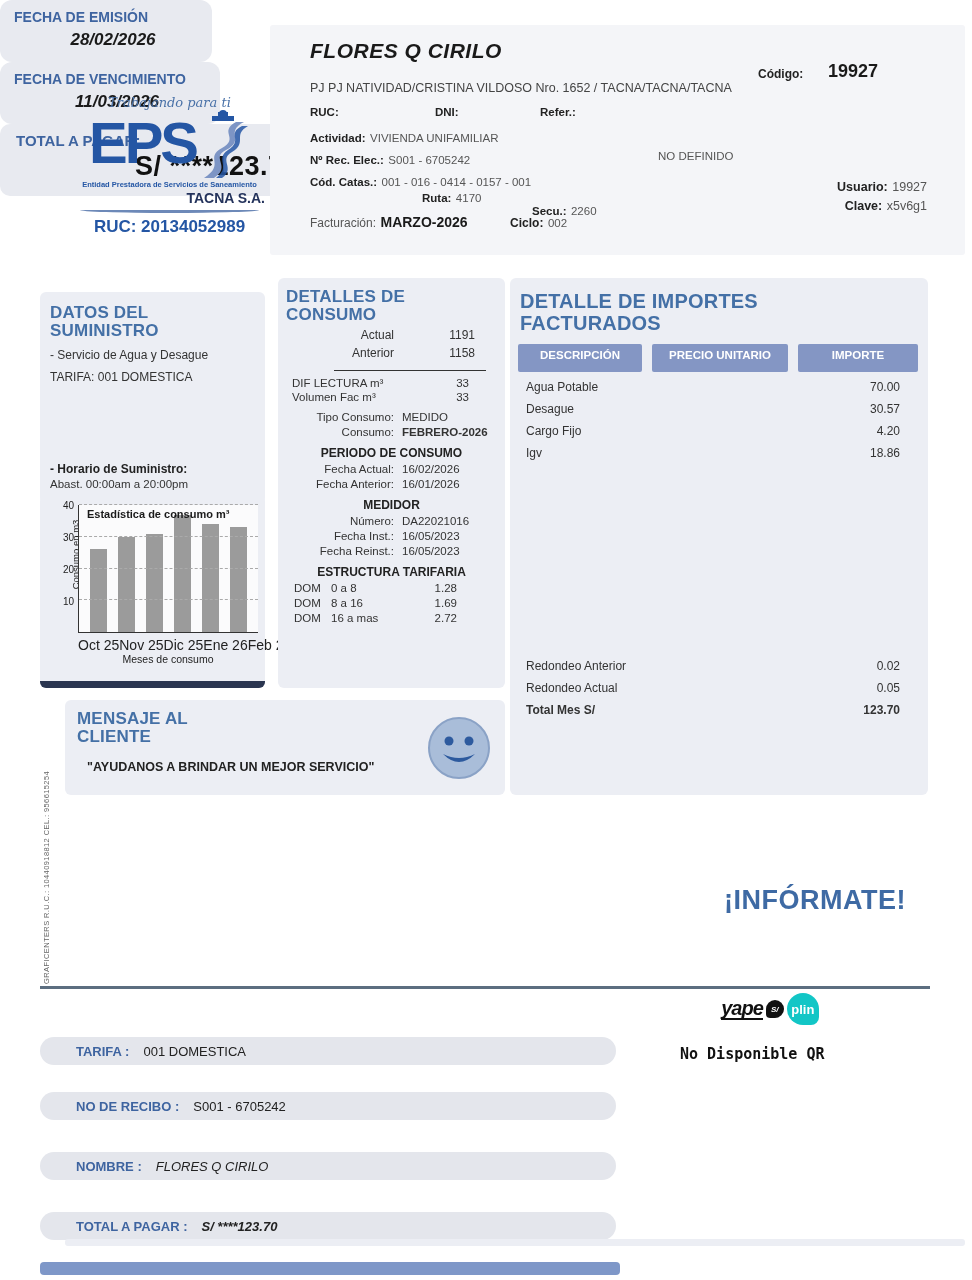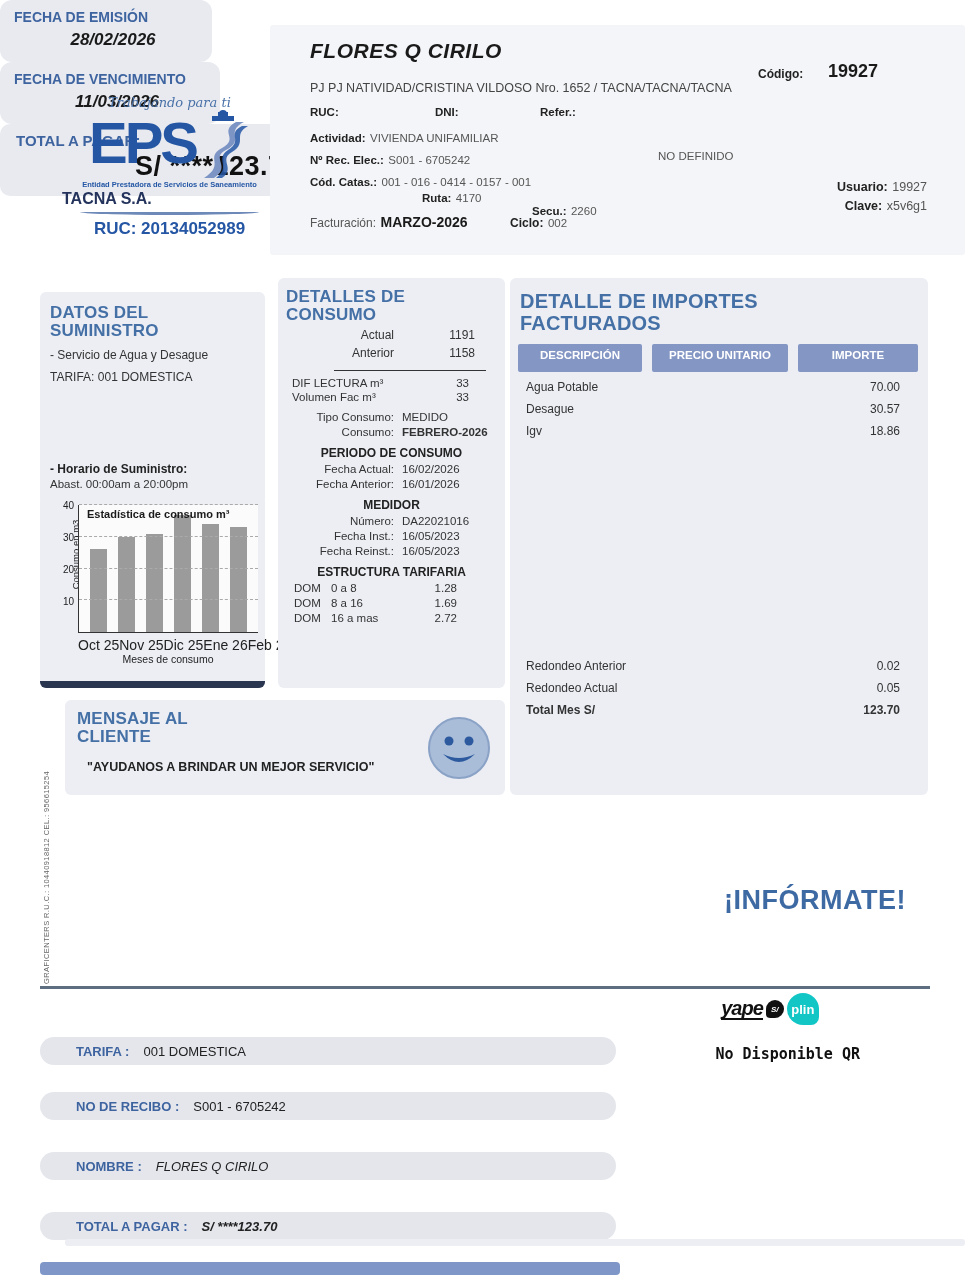--- a/index.html
+++ b/index.html
@@ -28,21 +28,21 @@
   .fact-label { font-size:12px; color:#555; }
   .fact-value { font-size:14px; font-weight:bold; color:#1a1a1a; }
   .ciclo-label { font-size:12px; font-weight:bold; color:#222; margin-left:38px; }
 
   
   .logo-block { position:absolute; left:62px; top:95px; width:215px; text-align:center; }
   .tagline { font-size:13px; font-style:italic; color:#4a72a8; font-family:"DejaVu Serif", serif; }
   .brand-row { display:flex; justify-content:center; align-items:flex-start; height:72px; }
   .brand-ep { font-size:58px; font-weight:bold; color:#2456a4; letter-spacing:-3px; line-height:66px; }
   .logo-sub { font-size:7.5px; font-weight:bold; color:#2456a4; margin-top:-2px; }
-  .logo-company { font-size:16px; font-weight:bold; color:#24335c; text-align:left; padding-right:12px; margin-top:1px; }
+  .logo-company { font-size:14px; font-weight:bold; color:#24335c; text-align:right; padding-right:12px; margin-top:1px; }
   .logo-ruc { font-size:17px; font-weight:bold; color:#2456a4; margin-top:4px; }
   .wave { height:6px; margin:1px 18px 0 18px; border-radius:50%; border-bottom:3px solid #6d89b8; }
 
   
   .panel { position:absolute; background:#eceef4; border-radius:6px; }
   h2.sec { color:#4470a6; font-weight:bold; font-size:17px; line-height:18px; letter-spacing:0.2px; }
 
   
   .p-sum { left:40px; top:292px; width:225px; height:212px; padding:12px 10px; }
   .p-sum .item { font-size:12px; color:#333; margin-top:8px; }
@@ -112,21 +112,21 @@
   .t-value { font-size:27px; font-weight:bold; color:#111; text-align:center; margin-top:2px; letter-spacing:0.5px; }
 
   .informate { position:absolute; right:66px; top:885px; font-size:27px; font-weight:bold; color:#3e6aa4; letter-spacing:0.5px; }
 
   
   .side-text { position:absolute; left:42px; top:770px; height:215px; width:14px;
     writing-mode:vertical-rl; transform:rotate(180deg); font-size:7.5px; color:#666; letter-spacing:0.4px; text-align:center; }
 
   
   .divider { position:absolute; left:40px; top:986px; width:890px; height:3px; background:#5c6e80; }
-  .payments { position:absolute; left:680px; top:993px; width:180px;text-align:right; }
+  .payments { position:absolute; left:680px; top:993px; width:180px; }
   .yape-row { display:flex; align-items:center; justify-content:center; gap:3px; }
   .yape-text { font-size:20px; font-weight:bold; font-style:italic; color:#111; letter-spacing:-1px; border-bottom:2px solid #111; line-height:20px; }
   .yape-badge { width:18px; height:18px; background:#111; border-radius:50% 50% 50% 4px; color:#fff; font-size:8px; font-weight:bold; display:flex; align-items:center; justify-content:center; font-style:italic; }
   .plin-badge { width:32px; height:32px; background:#12c6c6; border-radius:50% 50% 8px 50%; color:#fff; font-size:13px; font-weight:bold; display:flex; align-items:center; justify-content:center; }
   .qr-note { font-family:"DejaVu Sans Mono", monospace; font-size:15px; font-weight:bold; color:#111; margin-top:20px; }
 
   
   .foot-row { position:absolute; left:40px; width:576px; height:28px; background:#e4e6ec; border-radius:14px; display:flex; align-items:center; }
   .fr-label { font-size:13px; font-weight:bold; color:#3e64a0; margin-left:36px; white-space:nowrap; }
   .fr-value { font-size:13px; color:#222; margin-left:14px; white-space:nowrap; }
@@ -325,20 +325,24 @@
     <div style="margin-top:6px">
       <div class="imp-row">
         <span class="imp-desc">Agua Potable</span>
         <span class="imp-val">70.00</span>
       </div>
       <div class="imp-row">
         <span class="imp-desc">Desague</span>
         <span class="imp-val">30.57</span>
       </div>
       <div class="imp-row">
+        <span class="imp-desc">Cargo Fijo</span>
+        <span class="imp-val">4.20</span>
+      </div>
+      <div class="imp-row">
         <span class="imp-desc">Igv</span>
         <span class="imp-val">18.86</span>
       </div>
     </div>
     <div class="imp-bottom">
       <div class="imp-row">
         <span class="imp-desc">Redondeo Anterior</span>
         <span class="imp-val">0.02</span>
       </div>
       <div class="imp-row">

